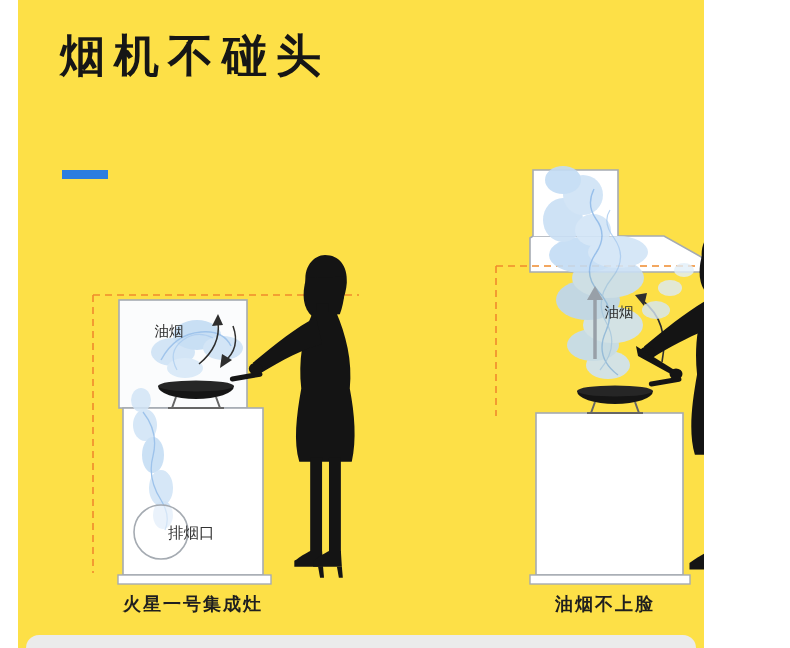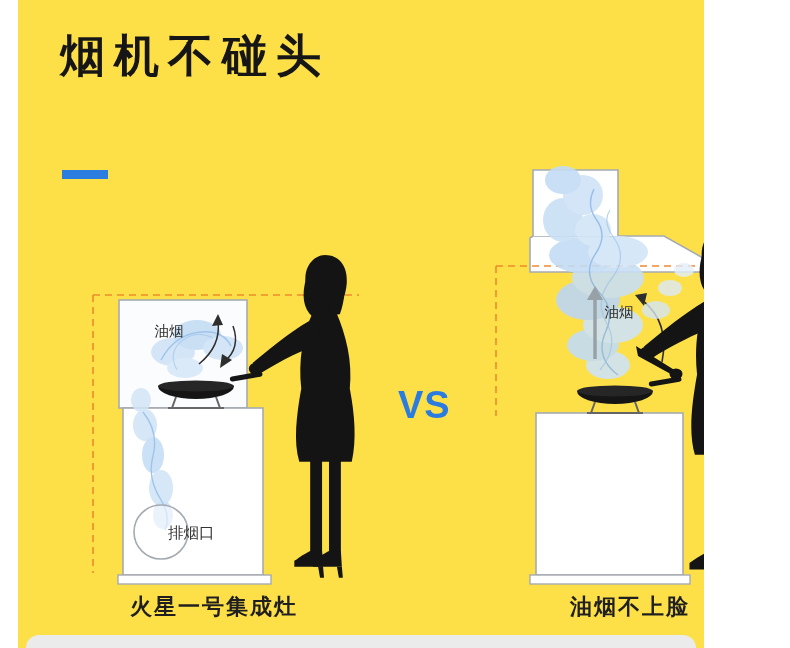--- a/index.html
+++ b/index.html
@@ -15,21 +15,21 @@
     line-height:67px;white-space:nowrap;
   }
   .accent-bar{
     position:absolute;left:2px;top:148px;width:46px;height:9px;background:#2B7DE0;
   }
   
   .scene{position:absolute;}
   .scene-left{left:55px;top:240px;width:300px;height:350px;}
   .scene-right{left:470px;top:160px;width:310px;height:430px;}
   .caption{
-    position:absolute;text-align:right;font-size:22px;font-weight:700;color:#1f1f1f;
+    position:absolute;text-align:center;font-size:18px;font-weight:700;color:#1f1f1f;
     letter-spacing:2px;white-space:nowrap;
   }
   .caption-left{left:70px;top:592px;width:210px;}
   .caption-right{left:502px;top:592px;width:170px;}
   .vs{
     position:absolute;left:380px;top:384px;font-size:38px;font-weight:900;
     color:#2A7CE1;letter-spacing:1px;
   }
   .bottom-edge{
     position:absolute;left:8px;right:8px;bottom:0;height:13px;background:#EBEBEB;
@@ -110,21 +110,20 @@
       <path d="M160,86 Q168,108 151,122"></path>
       <polygon points="147,128 149,114 159,120" fill="#2E2E2E" stroke="none"></polygon>
     </g>
 
     <text x="96" y="96" font-size="14.5" fill="#2C2C2C" text-anchor="middle">油烟</text>
 
     <use href="#woman-figure" transform="translate(156,10) scale(0.99)"></use>
   </svg>
   <div class="caption caption-left">火星一号集成灶</div>
 
-  <div class="vs">VS</div>
 
   <svg class="scene scene-right" viewBox="0 0 310 430">
 
     <polygon points="42,112 42,78 45,76 176,76 224,103 224,112" fill="#FFFFFF" stroke="#A5ABB2" stroke-width="1.6"></polygon>
 
     <path d="M45,76 L45,10 L130,10 L130,76" fill="#FFFFFF" stroke="#A5ABB2" stroke-width="1.6"></path>
 
     <rect x="48" y="253" width="147" height="162" fill="#FFFFFF" stroke="#A5ABB2" stroke-width="1.6"></rect>
     <rect x="42" y="415" width="160" height="9" fill="#FFFFFF" stroke="#A5ABB2" stroke-width="1.4"></rect>
 

